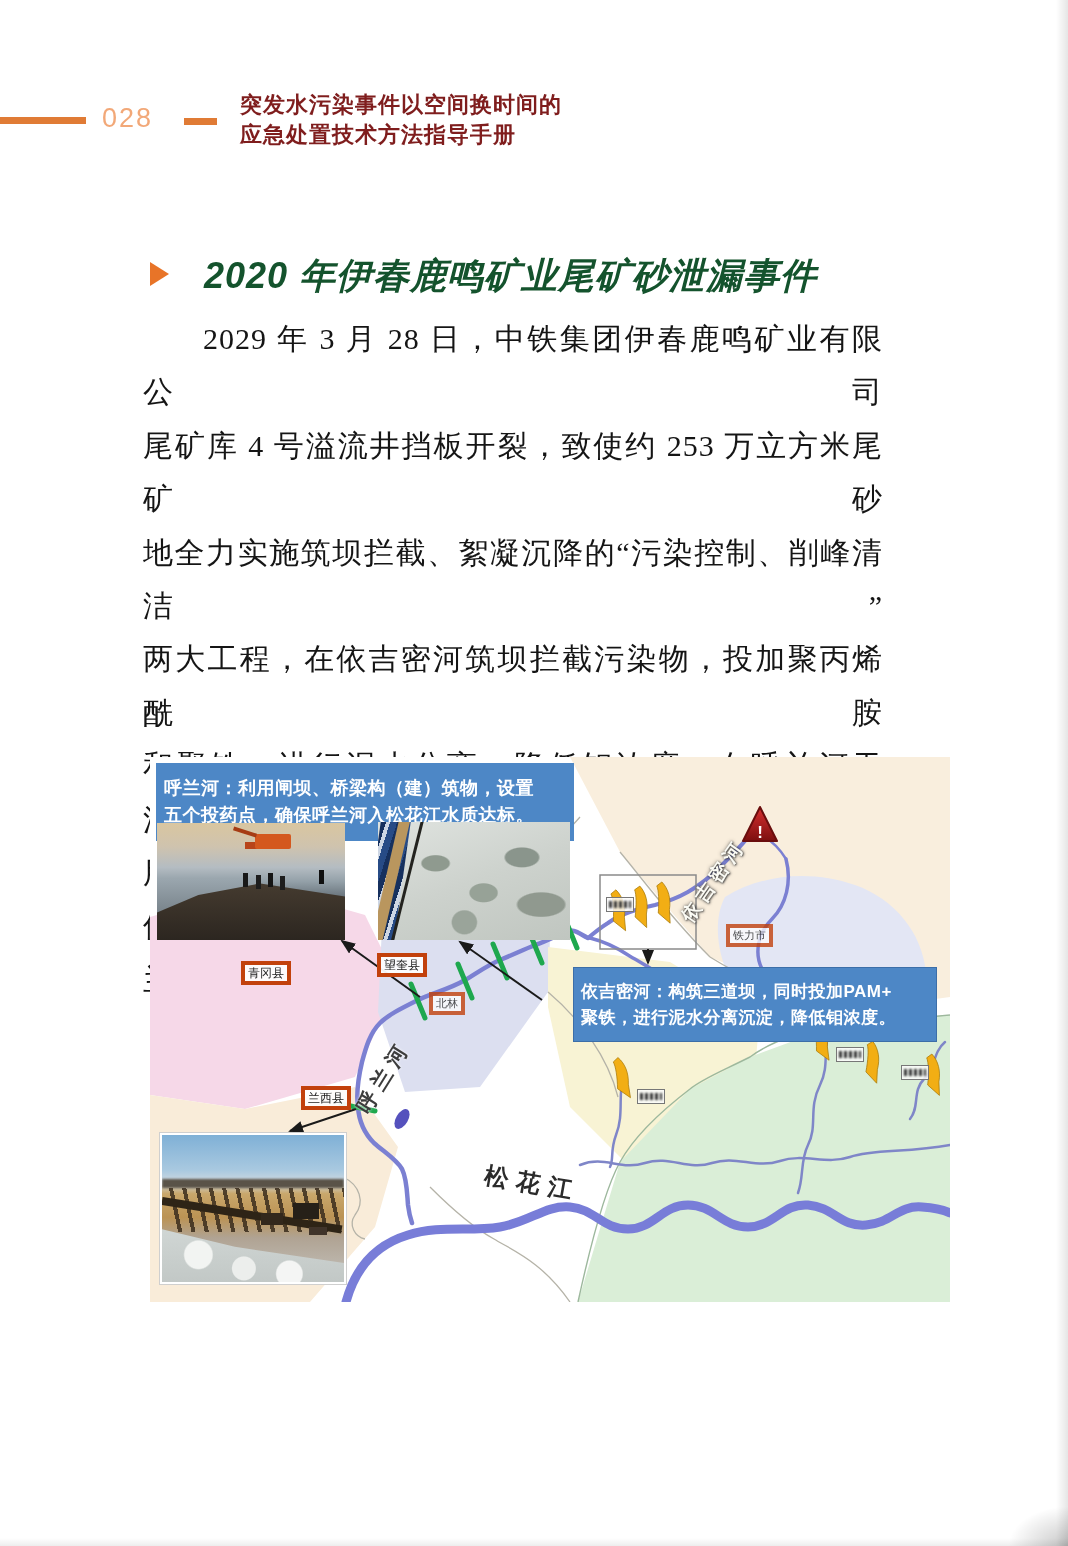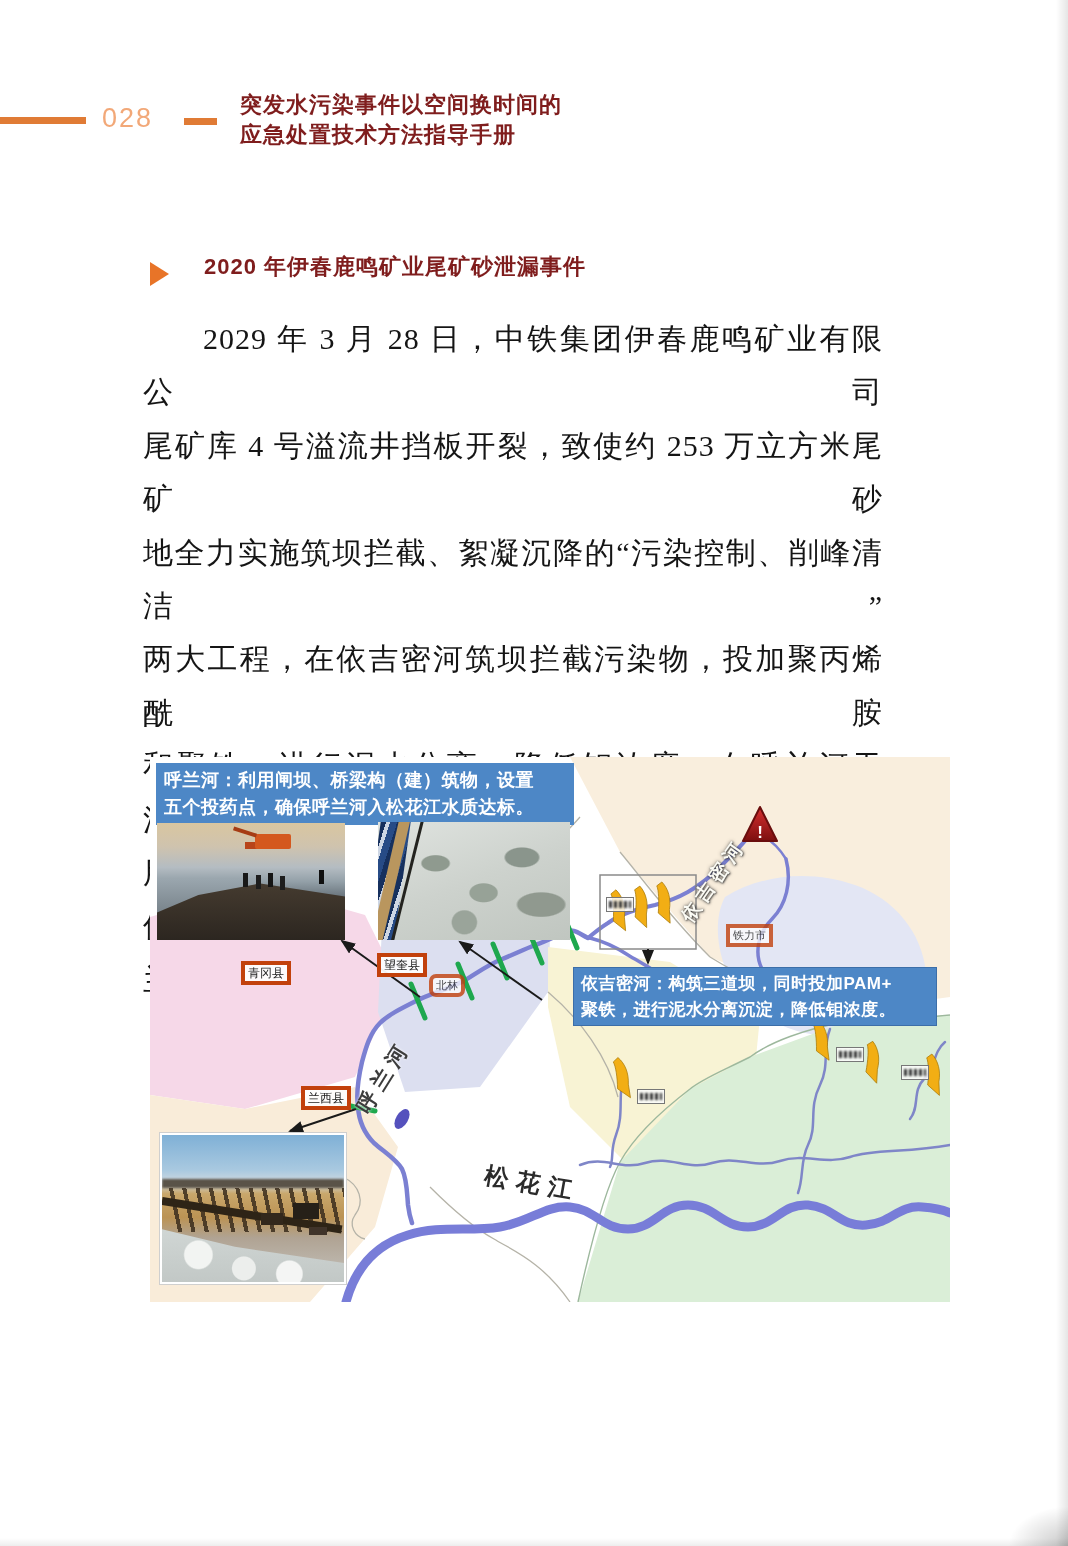--- a/index.html
+++ b/index.html
@@ -17,34 +17,34 @@
     background:radial-gradient(ellipse at 100% 100%,rgba(0,0,0,.22),rgba(0,0,0,0) 70%);}
   
   .rule-left{position:absolute;left:0;top:117px;width:86px;height:7px;background:#e07b35;}
   .page-num{position:absolute;left:102px;top:103px;font-size:27px;color:#f2a878;letter-spacing:2px;}
   .rule-dash{position:absolute;left:184px;top:118px;width:33px;height:7px;background:#e07b35;}
   .header-title{position:absolute;left:240px;top:90px;font-size:22px;font-weight:bold;
     color:#7f1d1d;line-height:30px;letter-spacing:1px;}
   
   .sec-marker{position:absolute;left:150px;top:262px;width:0;height:0;
     border-left:19px solid #e87428;border-top:12px solid transparent;border-bottom:12px solid transparent;}
-  .sec-title{position:absolute;left:204px;top:252px;font-size:22px;font-weight:bold;
-    color:#7f1d1d;letter-spacing:1px;white-space:nowrap;}
+  .sec-title{position:absolute;left:204px;top:252px;font-size:36px;font-weight:bold;
+    color:#14532d;letter-spacing:1px;white-space:nowrap;font-style:italic;}
   
   .para{position:absolute;left:143px;top:312px;width:740px;
     font-family:"Liberation Serif","DejaVu Serif",serif;
     font-size:30px;color:#151515;line-height:53.4px;letter-spacing:1px;}
   .para .pl{text-align:justify;text-align-last:justify;}
   .para .pl.first{text-indent:2em;}
   .para .pl.last{text-align-last:left;}
   
   .figure{position:absolute;left:150px;top:757px;width:800px;height:545px;background:#fff;}
   .figure svg{position:absolute;left:0;top:0;}
   .callout{position:absolute;background:#4d87c6;color:#fff;font-weight:bold;
-    white-space:pre-line;line-height:1.5;padding:4px 8px;letter-spacing:.5px;}
+    white-space:pre-line;line-height:1.5;padding:12px 8px;letter-spacing:.5px;}
   .callout.c1{left:6px;top:6px;width:402px;font-size:18px;}
   .callout.c2{left:423px;top:210px;width:348px;font-size:17px;box-shadow:0 0 0 1px #3c6ea8 inset;}
   
   .maplabel{position:absolute;background:rgba(253,253,253,.95);border:4px solid #c2410c;
     color:#222;font-size:12px;padding:1px 3px;white-space:nowrap;line-height:1.2;}
   .maplabel.dim{opacity:.8;filter:blur(.4px);font-size:11px;}
   .rivername{position:absolute;font-weight:bold;white-space:nowrap;}
   .rn-yijimi{left:536px;top:150px;transform:rotate(-55deg);transform-origin:0 50%;
     font-size:19px;color:#fbfbf4;letter-spacing:5px;text-shadow:0 1px 2px rgba(40,40,40,.95),0 0 4px rgba(60,60,60,.7);}
   .rn-hulan{left:212px;top:340px;transform:rotate(-58deg);transform-origin:0 50%;
@@ -229,21 +229,21 @@
     <div class="photo photo3">
       <div class="p3-shore"></div>
       <div class="p3-bridge"></div>
       <div class="p3-beam"></div>
       <div class="p3-ice"></div>
       <div class="p3-mach"></div>
     </div>
 
     <div class="maplabel" style="left:91px;top:204px;">青冈县</div>
     <div class="maplabel" style="left:227px;top:196px;">望奎县</div>
-    <div class="maplabel dim" style="left:279px;top:217px;border-radius:7px;">北林</div>
+    <div class="maplabel dim" style="left:279px;top:235px;">北林</div>
     <div class="maplabel" style="left:151px;top:329px;text-align:center;">兰西县</div>
     <div class="maplabel dim" style="left:576px;top:167px;">铁力市</div>
 
     <div class="rivername rn-yijimi">依吉密河</div>
     <div class="rivername rn-hulan">呼兰河</div>
     <div class="rivername rn-songhua">松花江</div>
 
     <div class="town" style="left:456px;top:140px;"></div>
     <div class="town" style="left:487px;top:332px;"></div>
     <div class="town" style="left:686px;top:290px;"></div>

